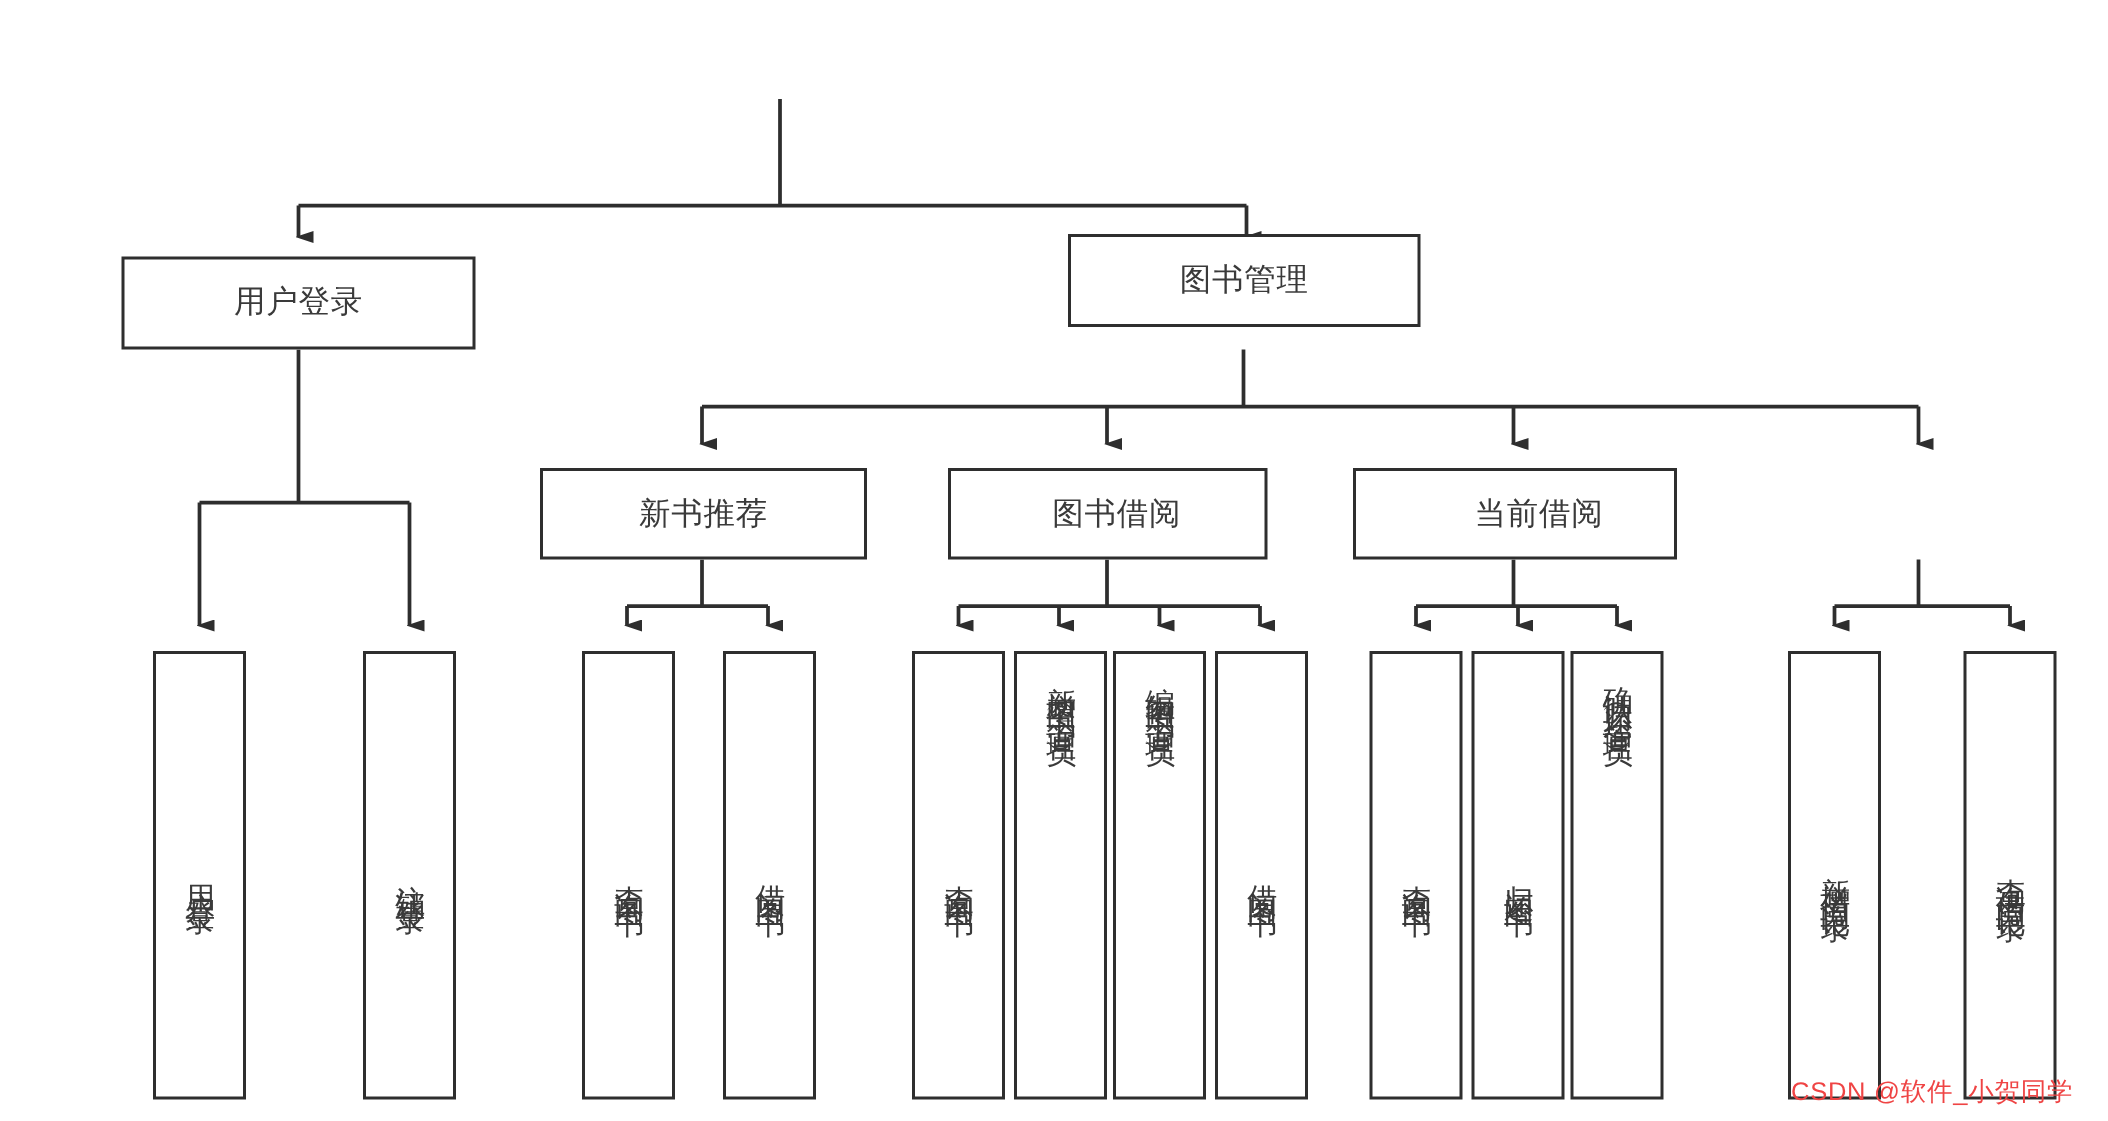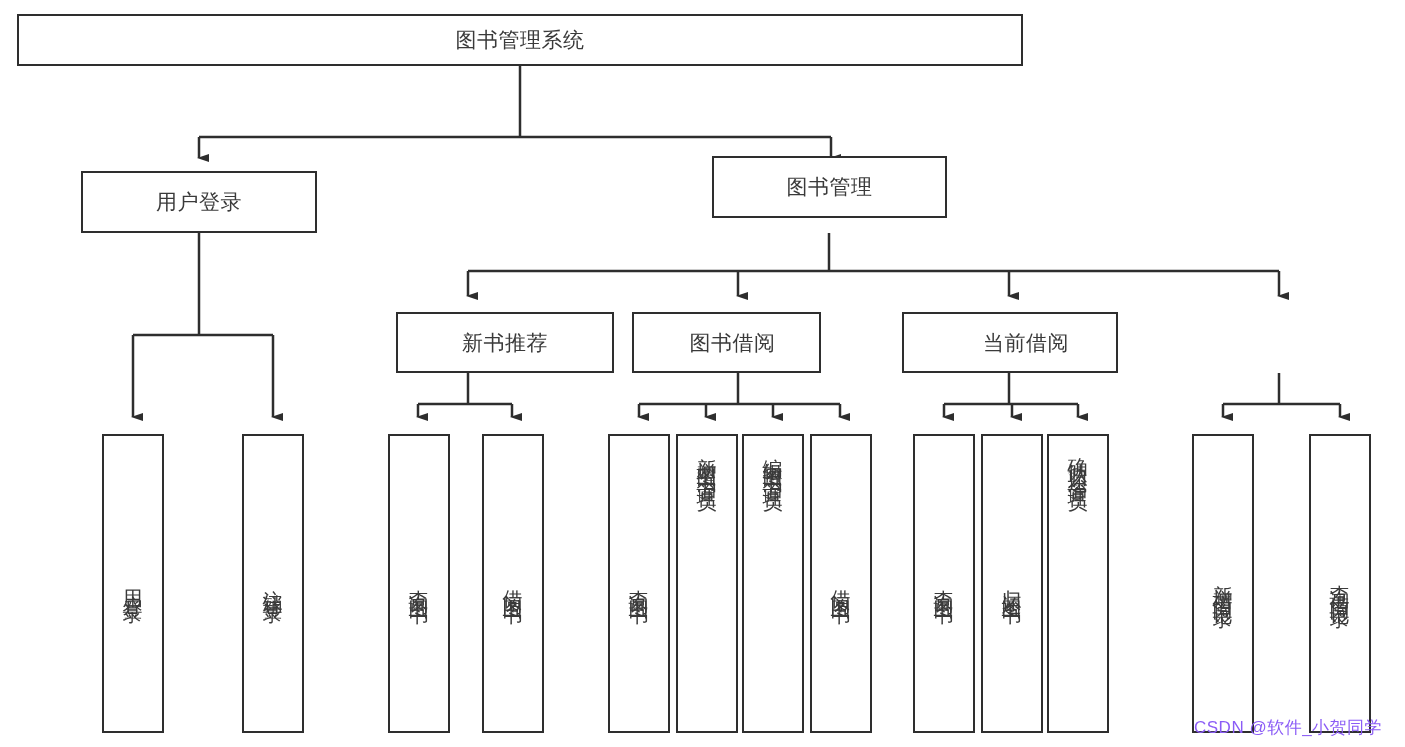--- a/index.html
+++ b/index.html
@@ -57,21 +57,21 @@
   .node-v.mid .label {
     margin-top: auto;
     margin-bottom: auto;
   }
   .node-v.top .label {
     margin-top: 6px;
   }
   .watermark {
     position: absolute;
     font-size: 17px;
-    color: #8b5cf6;
+    color: #ef4444;
     letter-spacing: 0.5px;
     white-space: nowrap;
     user-select: none;
   }
 </style>
 </head>
 <body>
 
 <div id="diagram-root">
 
@@ -118,35 +118,32 @@
       <path d="M 1012 404 L 1012 417" marker-end="url(#arrowhead)"></path>
       <path d="M 1078 404 L 1078 417" marker-end="url(#arrowhead)"></path>
 
       <path d="M 1279 373 L 1279 404"></path>
       <path d="M 1223 404 L 1340 404"></path>
       <path d="M 1223 404 L 1223 417" marker-end="url(#arrowhead)"></path>
       <path d="M 1340 404 L 1340 417" marker-end="url(#arrowhead)"></path>
     </g>
   </svg>
 
-  <div class="node node-h" style="left:17px; top:14px; width:1006px; height:52px;">
-    <span class="label">图书管理系统</span>
-  </div>
 
   <div class="node node-h" style="left:81px; top:171px; width:236px; height:62px;">
     <span class="label">用户登录</span>
   </div>
   <div class="node node-h" style="left:712px; top:156px; width:235px; height:62px;">
     <span class="label">图书管理</span>
   </div>
 
-  <div class="node node-h" style="left:360px; top:312px; width:218px; height:61px;margin-left:36px;">
+  <div class="node node-h" style="left:360px; top:312px; width:218px; height:61px;">
     <span class="label">新书推荐</span>
   </div>
-  <div class="node node-h" style="left:632px; top:312px; width:189px; height:61px;padding-left:12px;">
+  <div class="node node-h" style="left:632px; top:312px; width:213px; height:61px;padding-left:12px;">
     <span class="label">图书借阅</span>
   </div>
   <div class="node node-h" style="left:902px; top:312px; width:216px; height:61px;padding-left:32px;">
     <span class="label">当前借阅</span>
   </div>
 
   <div class="node node-v mid" style="left:102px; top:434px; width:62px; height:299px;">
     <span class="label">用户登录</span>
   </div>
   <div class="node node-v mid" style="left:242px; top:434px; width:62px; height:299px;">

